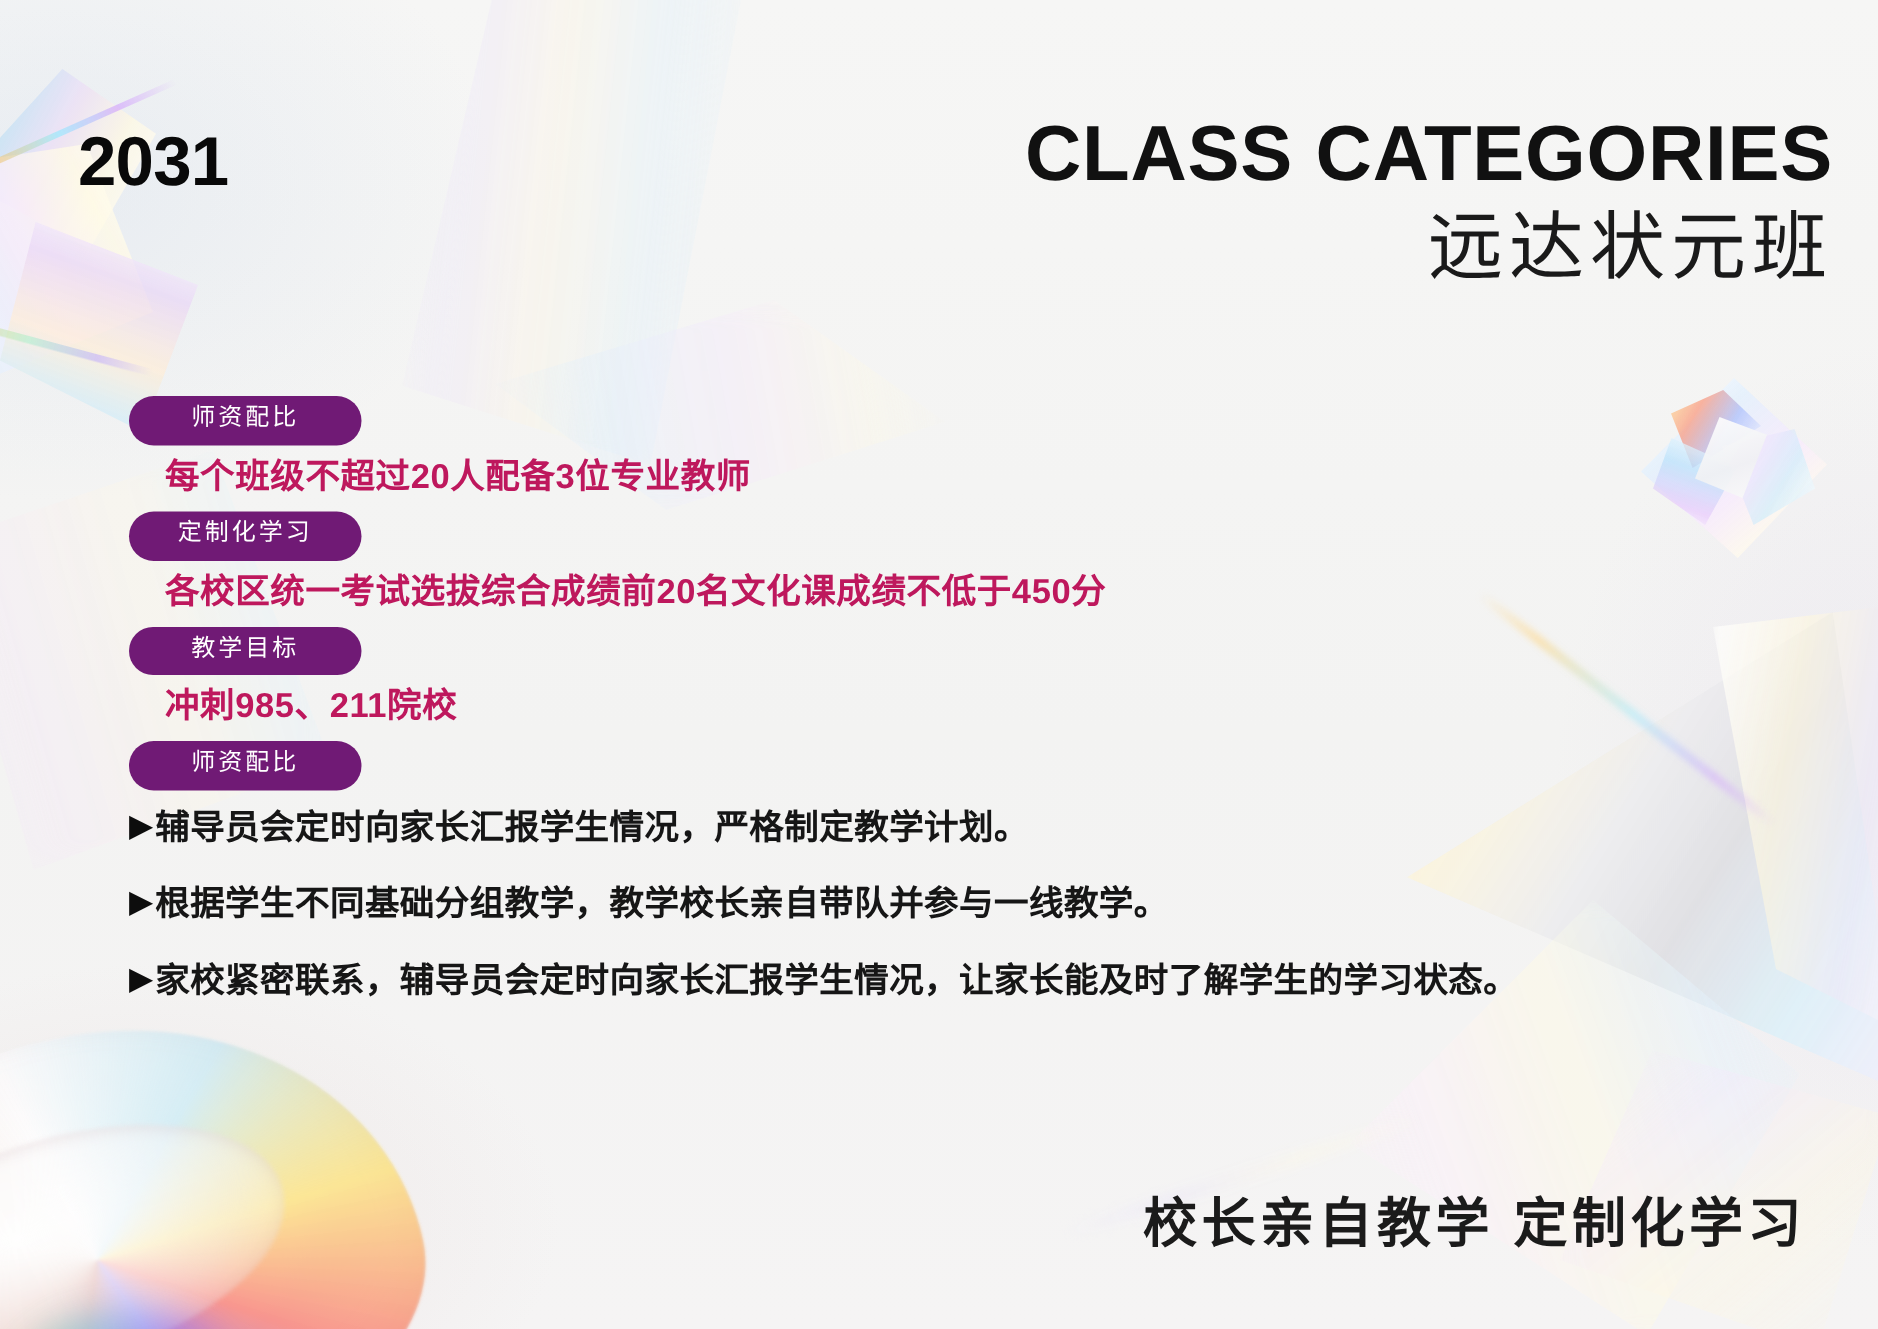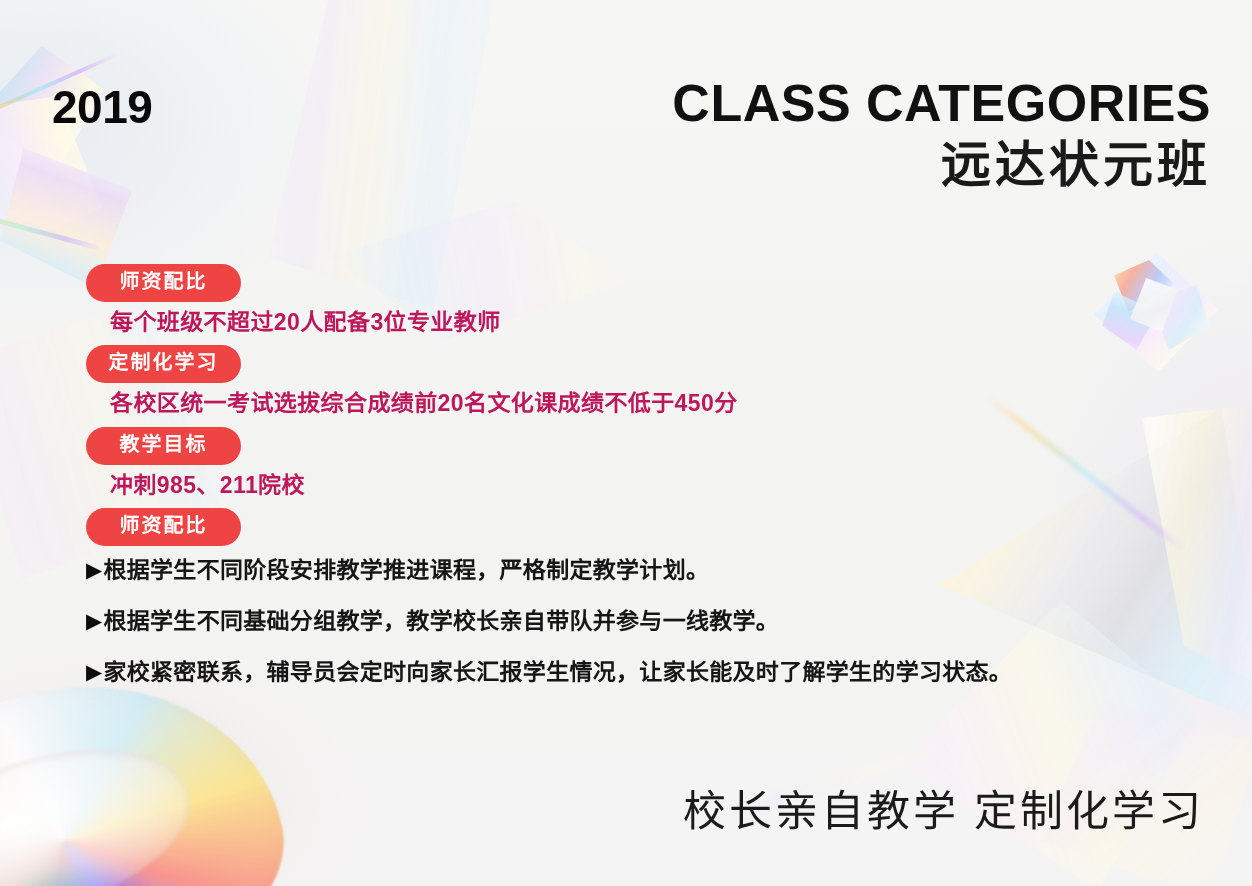--- a/index.html
+++ b/index.html
@@ -308,60 +308,60 @@
     font-size: 46px;
     font-weight: 800;
     letter-spacing: -0.5px;
     color: #090909;
     line-height: 1;
   }
 
   
   .headline {
     position: absolute;
-    right: 41px;
+    right: 30px;
     top: 76px;
     text-align: right;
   }
   .headline-en {
     font-size: 52px;
     font-weight: 800;
     letter-spacing: 0.5px;
     color: #111111;
     line-height: 1.06;
     white-space: nowrap;
   }
   .headline-cn {
     margin-top: 6px;
     font-size: 50px;
-    font-weight: 700;
+    font-weight: 400;
     letter-spacing: 4px;
     color: #1a1a1a;
     line-height: 1.12;
     white-space: nowrap;
   }
 
   
   .sections {
     position: absolute;
     left: 86px;
     top: 264px;
     width: 1110px;
   }
   .section { margin-bottom: 8px; }
 
   .badge {
     display: inline-block;
     min-width: 155px;
     padding: 6px 22px 8px;
     border-radius: 22px;
-    background: #ef4444;
+    background: #701a75;
     color: #ffffff;
-    font-size: 20px;
-    font-weight: 700;
+    font-size: 16px;
+    font-weight: 400;
     letter-spacing: 2px;
     text-align: center;
     line-height: 1.18;
   }
 
   .section-text {
     margin-top: 6px;
     font-size: 23px;
     font-weight: 700;
     color: #be185d;
@@ -389,22 +389,22 @@
     margin-right: 1px;
     line-height: 1.36;
   }
   .feature-text { flex: 1 1 auto; }
 
   
   .tagline {
     position: absolute;
     right: 48px;
     bottom: 48px;
-    font-size: 43px;
-    font-weight: 400;
+    font-size: 36px;
+    font-weight: 700;
     letter-spacing: 3px;
     color: #1b1b1b;
     white-space: nowrap;
   }
 </style>
 </head>
 <body>
 
 <div class="poster">
 
@@ -443,21 +443,21 @@
       <div class="bubble-body"></div>
       <div class="bubble-rim"></div>
       <div class="bubble-inner"></div>
       <div class="bubble-rainbow"></div>
 
     </div>
   </div>
 
   <div class="content">
 
-    <div class="year">2019</div>
+    <div class="year">2031</div>
 
     <div class="headline">
       <div class="headline-en">CLASS CATEGORIES</div>
       <div class="headline-cn">远达状元班</div>
     </div>
 
     <div class="sections">
 
       <div class="section">
         <div class="badge">师资配比</div>
@@ -473,21 +473,21 @@
         <div class="badge">教学目标</div>
         <div class="section-text">冲刺985、211院校</div>
       </div>
 
       <div class="section">
         <div class="badge">师资配比</div>
         <div class="features">
 
           <div class="feature-line">
             <span class="feature-marker">▶</span>
-            <span class="feature-text">根据学生不同阶段安排教学推进课程，严格制定教学计划。</span>
+            <span class="feature-text">辅导员会定时向家长汇报学生情况，严格制定教学计划。</span>
           </div>
 
           <div class="feature-line">
             <span class="feature-marker">▶</span>
             <span class="feature-text">根据学生不同基础分组教学，教学校长亲自带队并参与一线教学。</span>
           </div>
 
           <div class="feature-line">
             <span class="feature-marker">▶</span>
             <span class="feature-text">家校紧密联系，辅导员会定时向家长汇报学生情况，让家长能及时了解学生的学习状态。</span>

